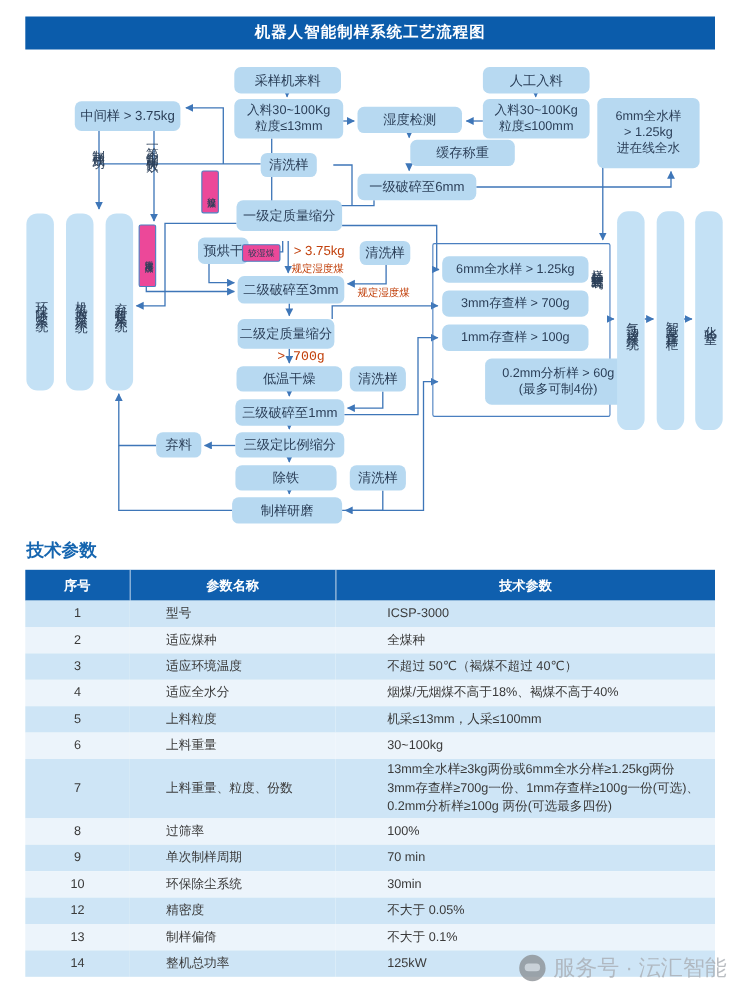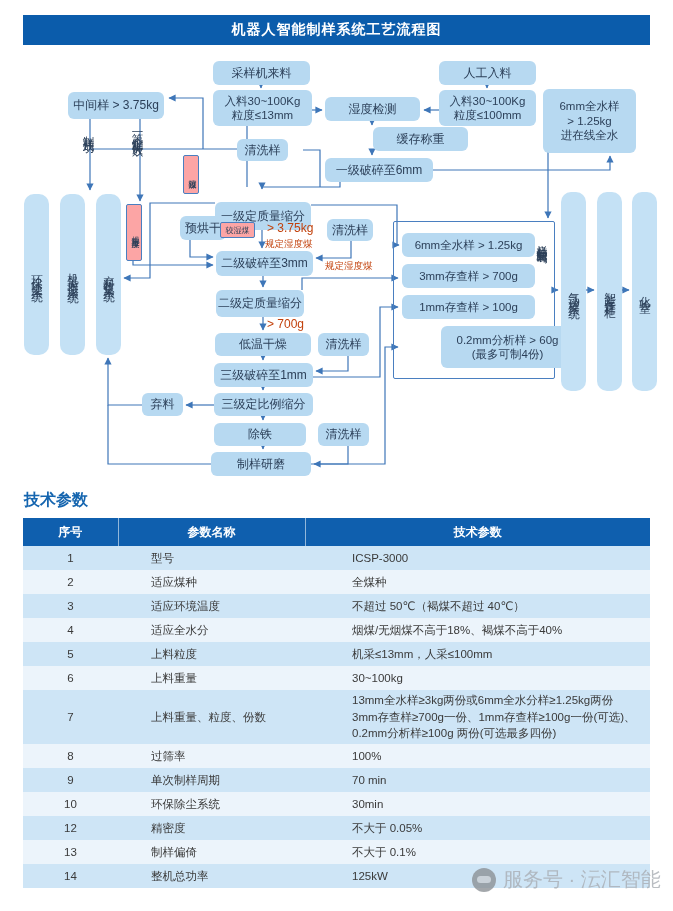--- a/index.html
+++ b/index.html
@@ -11,21 +11,21 @@
   
   .fbox{position:absolute;background:#b7d9f1;color:#2b3f58;border-radius:6px;
         font-size:12px;line-height:1.25;display:flex;align-items:center;justify-content:center;
         text-align:center;white-space:pre-line;}
   .fbox.small{font-size:11.5px;}
   
   .vbox{position:absolute;background:#c4e1f5;color:#2b3f58;border-radius:10px;
         writing-mode:vertical-lr;text-orientation:upright;letter-spacing:3px;font-size:11.5px;
         display:flex;align-items:center;justify-content:center;}
   
-  .sbox{position:absolute;background:#fca5a5;border:1px solid #4a7fc0;color:#2b3f58;
+  .sbox{position:absolute;background:#ec4899;border:1px solid #4a7fc0;color:#2b3f58;
         display:flex;align-items:center;justify-content:center;font-size:8px;border-radius:2px;}
   .sbox.vert{writing-mode:vertical-lr;text-orientation:upright;letter-spacing:1px;}
   
   .flabel{position:absolute;color:#c2410c;font-size:12px;white-space:nowrap;}
   .flabel.tiny{font-size:9.5px;}
   .vlabel{position:absolute;color:#2b3f58;font-size:11.5px;writing-mode:vertical-lr;
           text-orientation:upright;letter-spacing:2px;line-height:1;}
   
   .container-box{position:absolute;left:393px;top:221px;width:160px;height:156px;
                  border:1px solid #4a7fc0;background:transparent;border-radius:2px;}
@@ -115,21 +115,21 @@
   <div class="fbox small" style="left:439px;top:90px;width:97px;height:36px;">入料30~100Kg
 粒度≤100mm</div>
   <div class="fbox" style="left:325px;top:97px;width:95px;height:24px;">湿度检测</div>
   <div class="fbox" style="left:325px;top:127px;width:95px;height:24px;margin-left:48px;">缓存称重</div>
   <div class="fbox" style="left:325px;top:158px;width:108px;height:24px;">一级破碎至6mm</div>
   <div class="fbox small" style="left:543px;top:89px;width:93px;height:64px;">6mm全水样
 &gt; 1.25kg
 进在线全水</div>
   <div class="fbox" style="left:68px;top:92px;width:96px;height:27px;">中间样 &gt; 3.75kg</div>
   <div class="fbox" style="left:237px;top:139px;width:51px;height:22px;">清洗样</div>
-  <div class="fbox" style="left:215px;top:202px;width:96px;height:28px;">一级定质量缩分</div>
+  <div class="fbox" style="left:215px;top:182px;width:96px;height:28px;">一级定质量缩分</div>
   <div class="fbox" style="left:180px;top:216px;width:46px;height:24px;">预烘干</div>
   <div class="fbox" style="left:327px;top:219px;width:46px;height:22px;">清洗样</div>
   <div class="fbox" style="left:216px;top:251px;width:97px;height:25px;">二级破碎至3mm</div>
   <div class="fbox" style="left:216px;top:290px;width:88px;height:27px;">二级定质量缩分</div>
   <div class="fbox" style="left:215px;top:333px;width:96px;height:23px;">低温干燥</div>
   <div class="fbox" style="left:318px;top:333px;width:51px;height:23px;">清洗样</div>
   <div class="fbox" style="left:214px;top:363px;width:99px;height:24px;">三级破碎至1mm</div>
   <div class="fbox" style="left:142px;top:393px;width:41px;height:23px;">弃料</div>
   <div class="fbox" style="left:214px;top:393px;width:99px;height:23px;">三级定比例缩分</div>
   <div class="fbox" style="left:214px;top:423px;width:92px;height:23px;text-align:center;">除铁</div>
@@ -154,21 +154,21 @@
 
   <div class="sbox vert" style="left:183px;top:155px;width:14px;height:37px;">较湿煤</div>
   <div class="sbox" style="left:220px;top:222px;width:33px;height:14px;">较湿煤</div>
   <div class="sbox vert" style="left:126px;top:204px;width:14px;height:55px;">规定湿度煤</div>
 
   <div class="vlabel" style="left:82px;top:127px;height:60px;">制样成功</div>
   <div class="vlabel" style="left:131px;top:124px;height:96px;">第一个制样失败</div>
   <div class="flabel" style="left:267px;top:221px;">&gt; 3.75kg</div>
   <div class="flabel tiny" style="left:265px;top:238px;">规定湿度煤</div>
   <div class="flabel tiny" style="left:325px;top:260px;">规定湿度煤</div>
-  <div class="flabel" style="left:267px;top:317px;">&gt; 700g</div>
+  <div class="flabel" style="left:252px;top:317px;font-family:Liberation Mono, monospace;">&gt; 700g</div>
 
   <div class="table-title">技术参数</div>
   <table class="ptable">
     <colgroup>
         <col class="c1">
         <col class="c2">
         <col class="c3">
       </colgroup>
     <thead>
       <tr>

